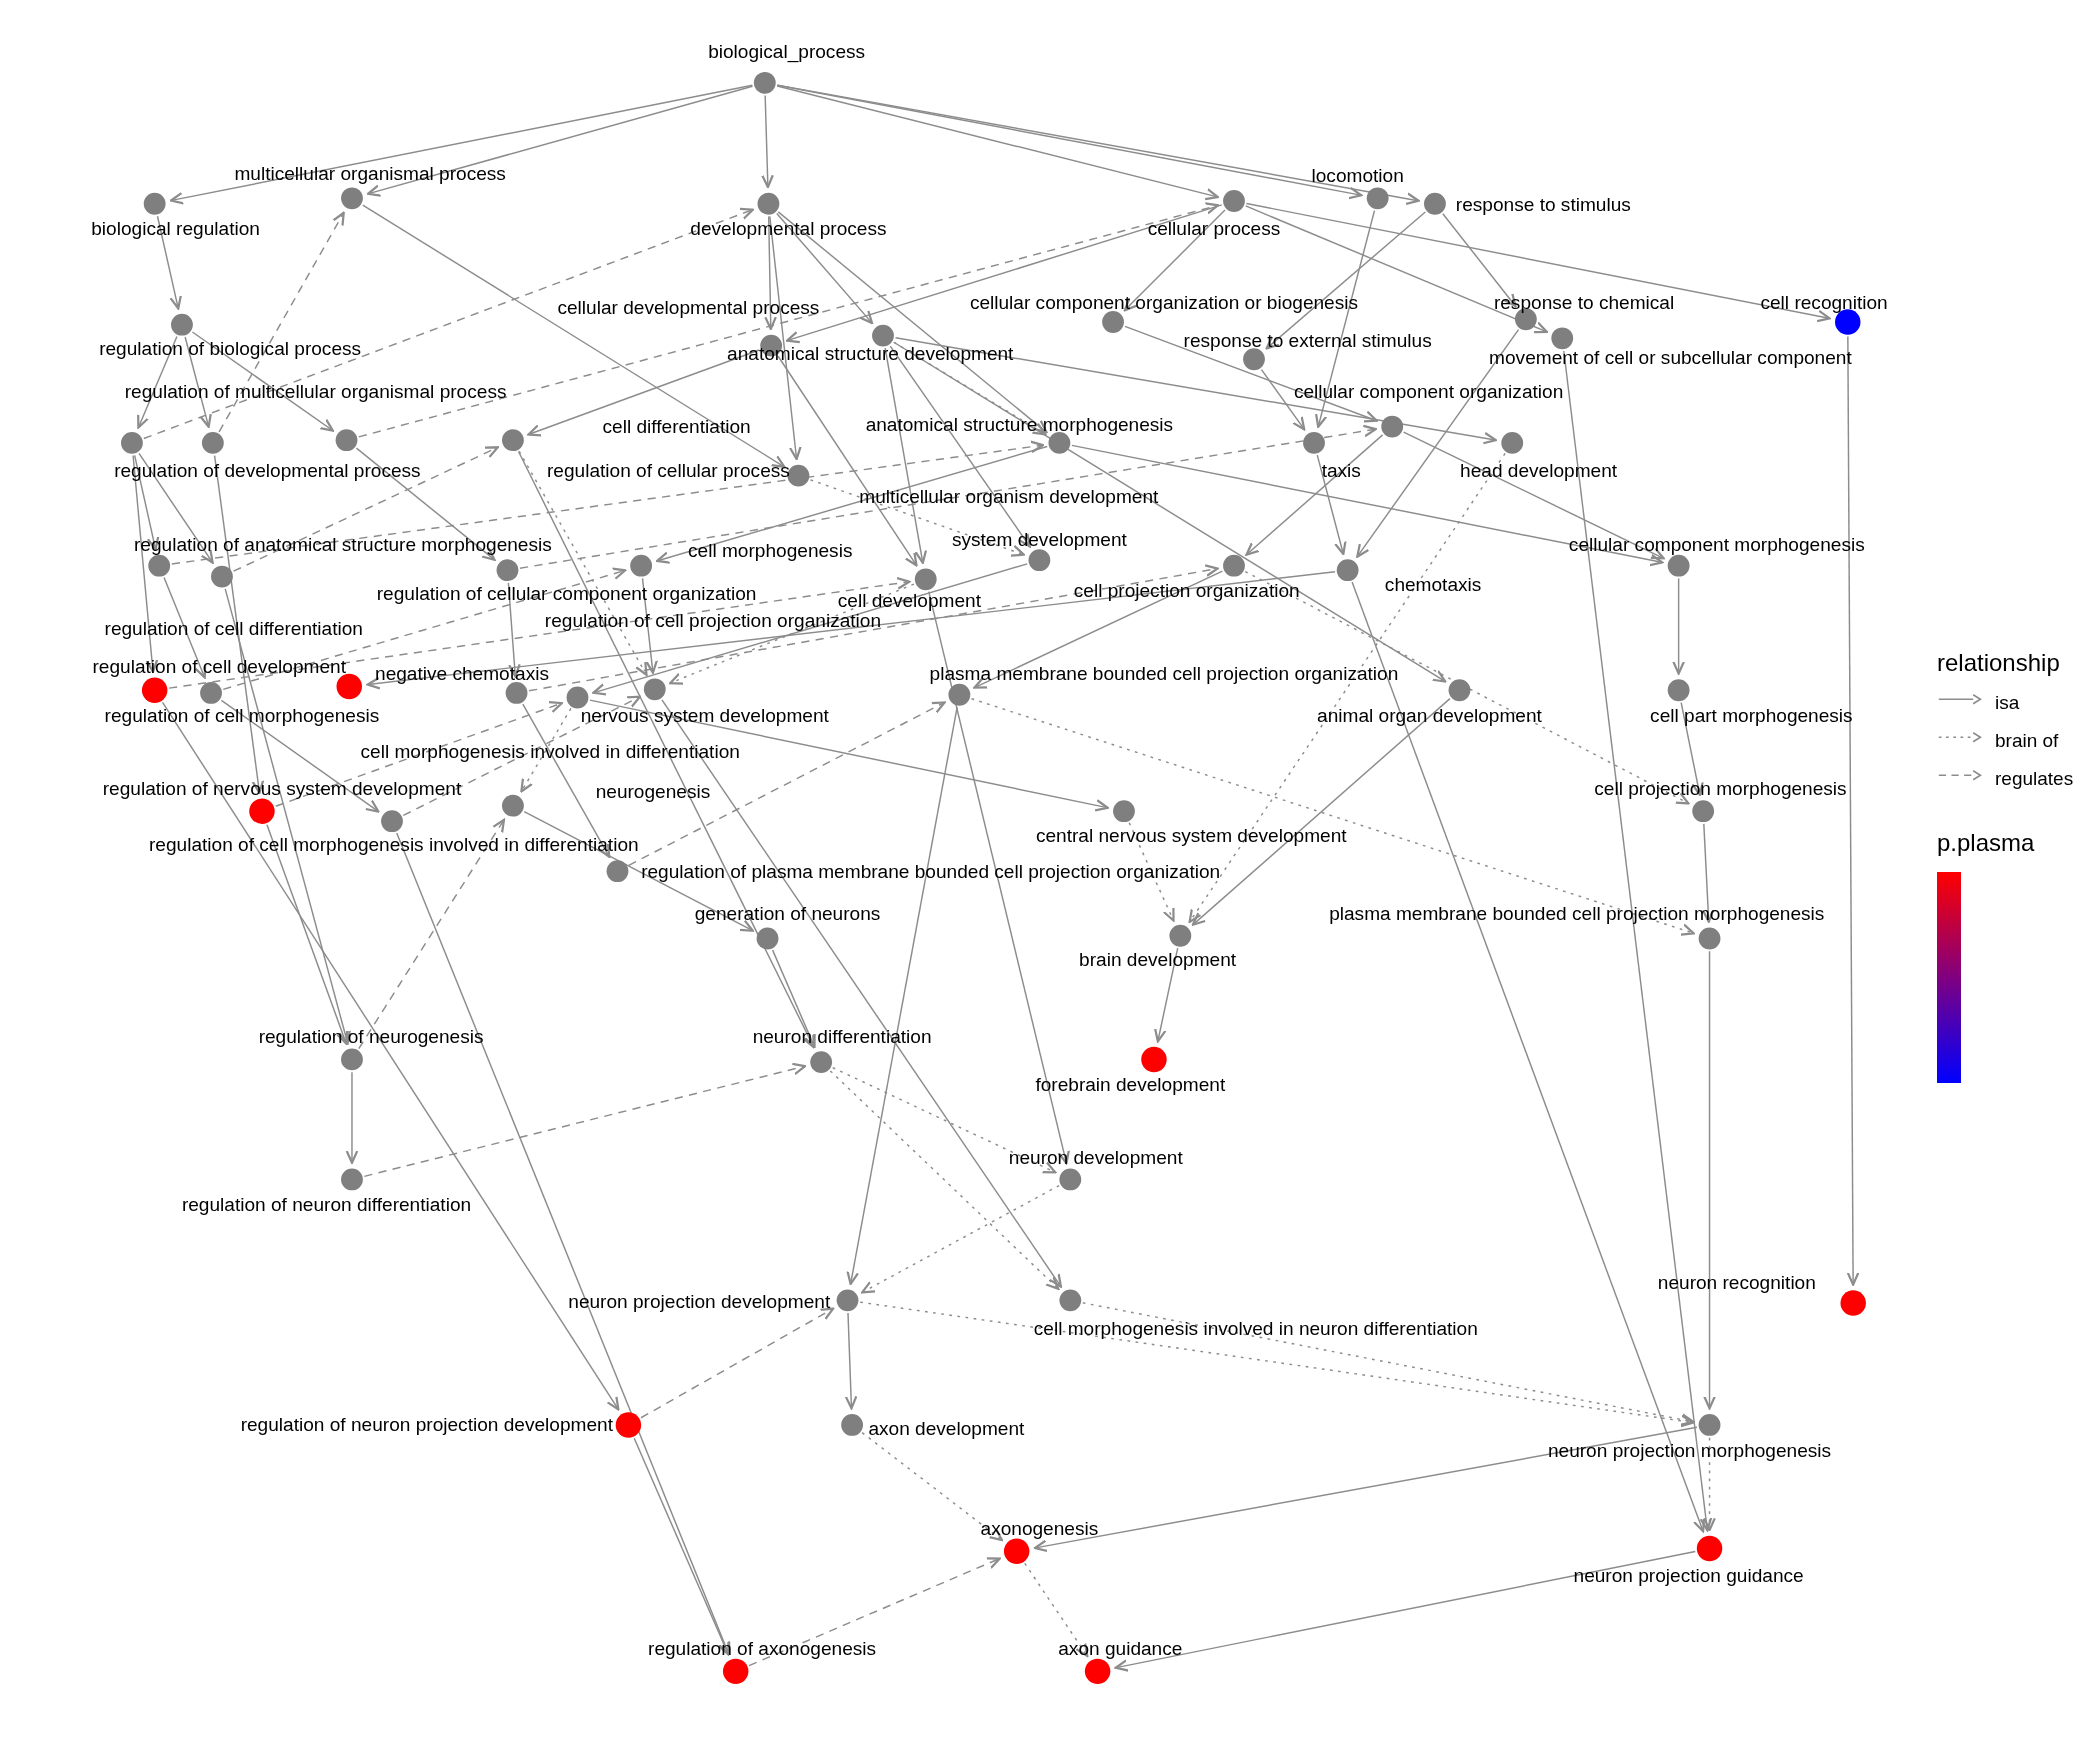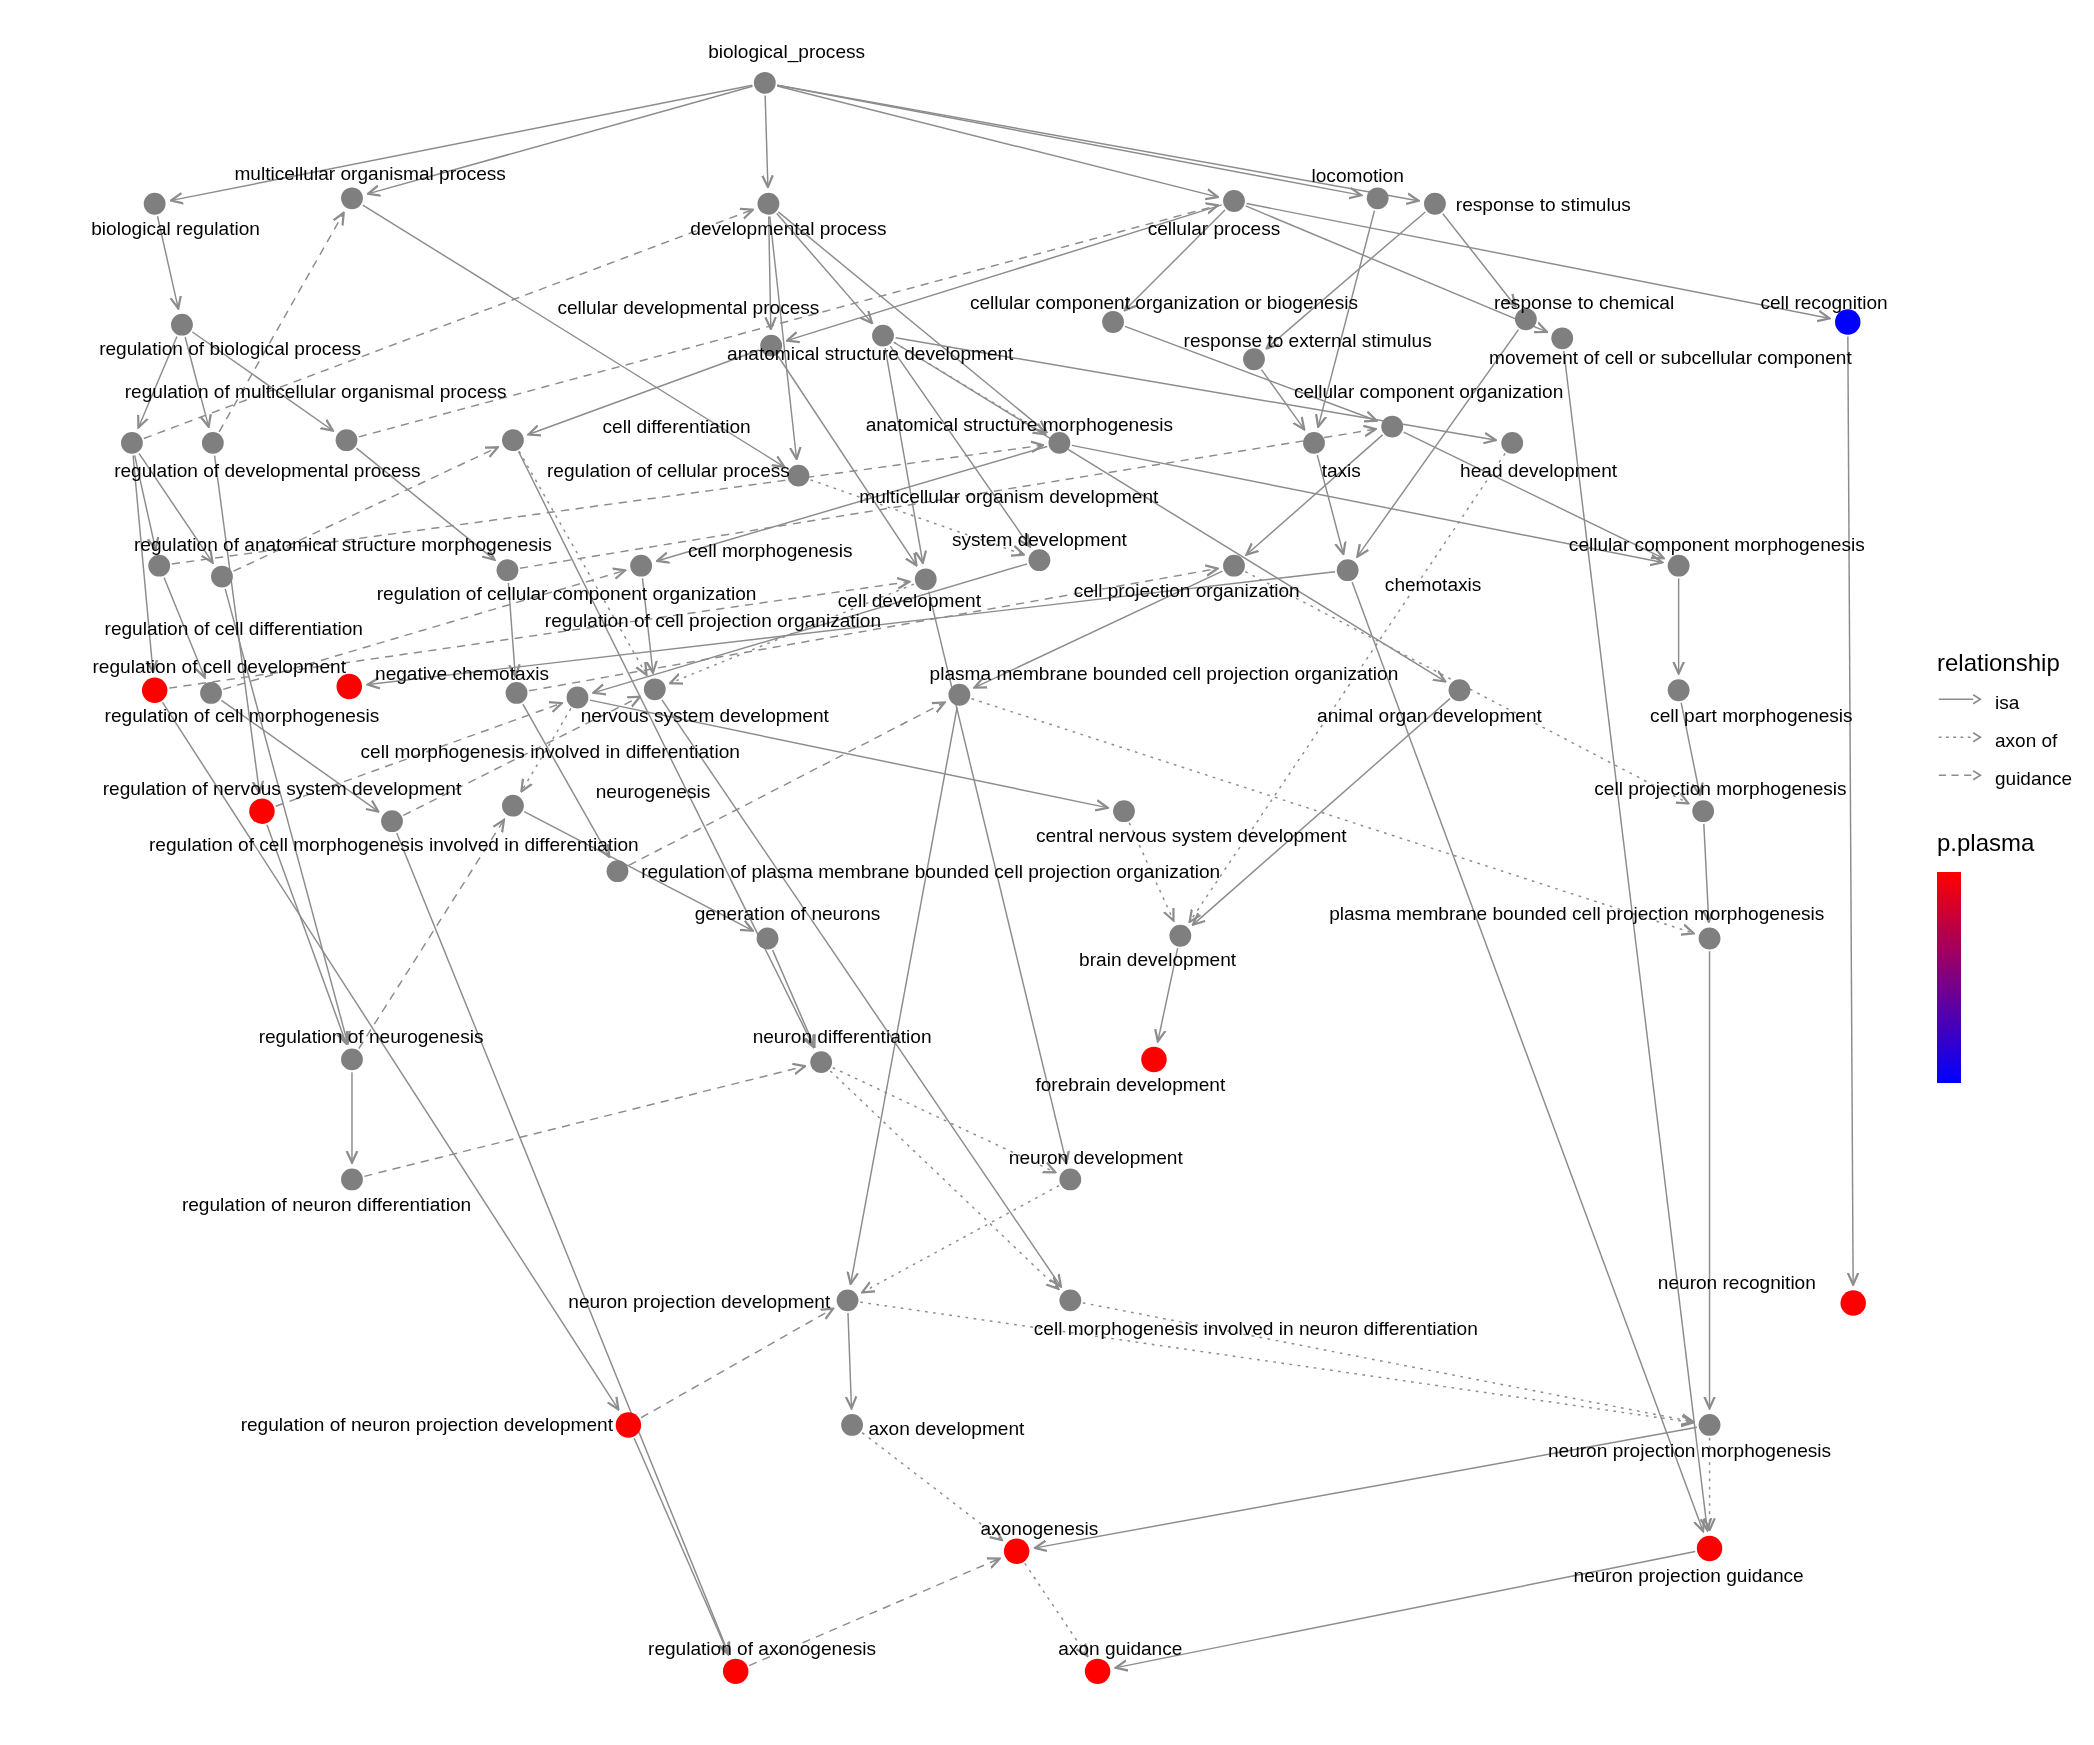--- a/index.html
+++ b/index.html
@@ -287,29 +287,29 @@
         <path d="M40,3 L48,8 L40,13" fill="none" stroke="#8c8c8c" stroke-width="1.8"></path>
       </svg>
       <span>isa</span>
     </div>
 
     <div class="legend-item">
       <svg width="47" height="14.5" viewBox="0 0 52 16">
         <line x1="2" y1="8" x2="40" y2="8" stroke="#8c8c8c" stroke-width="1.8" stroke-dasharray="3 5"></line>
         <path d="M40,3 L48,8 L40,13" fill="none" stroke="#8c8c8c" stroke-width="1.8"></path>
       </svg>
-      <span>axon of</span>
+      <span>brain of</span>
     </div>
 
     <div class="legend-item">
       <svg width="47" height="14.5" viewBox="0 0 52 16">
         <line x1="2" y1="8" x2="40" y2="8" stroke="#8c8c8c" stroke-width="1.8" stroke-dasharray="8 6"></line>
         <path d="M40,3 L48,8 L40,13" fill="none" stroke="#8c8c8c" stroke-width="1.8"></path>
       </svg>
-      <span>guidance</span>
+      <span>regulates</span>
     </div>
 
     <div class="legend-title padj-title">p.plasma</div>
 
     <div class="gradient-row">
       <div class="gradient-bar"></div>
     </div>
   </div>
 </div>
 

